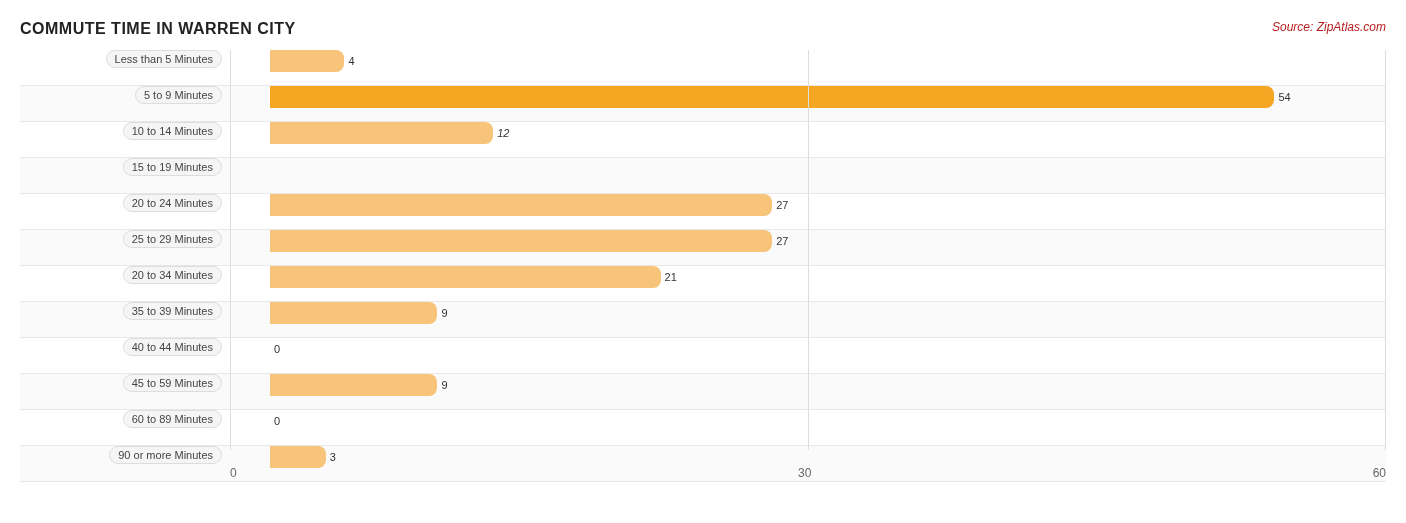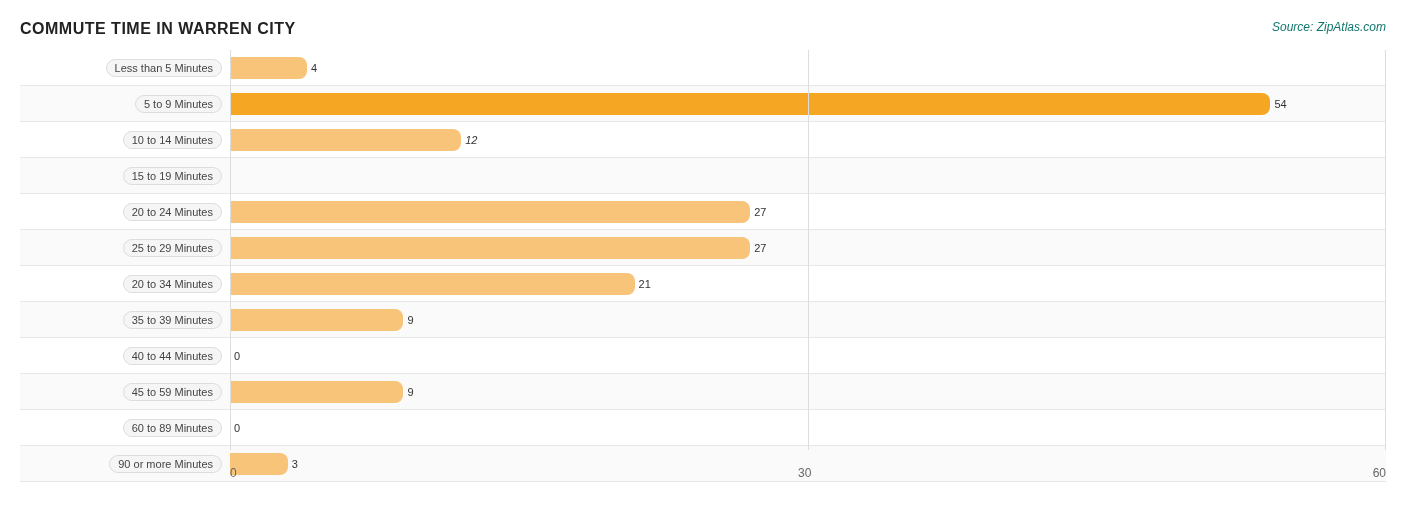--- a/index.html
+++ b/index.html
@@ -22,21 +22,21 @@
       color: #222;
       margin-bottom: 12px;
       text-transform: uppercase;
       letter-spacing: 0.5px;
     }
     .source-text {
       position: absolute;
       top: 20px;
       right: 20px;
       font-size: 12px;
-      color: #0f766e;
+      color: #b91c1c;
       font-style: italic;
       margin-left: 23px;
     }
     .chart-area {
       position: relative;
       width: 100%;
       height: 430px;
     }
     
     .grid-lines {
@@ -57,23 +57,24 @@
     
     .bars-area {
       position: absolute;
       top: 0;
       left: 0;
       right: 0;
       bottom: 30px;
     }
     .bar-row {
       display: flex;
-      align-items: center;
+      align-items: flex-start;
       height: 36px;
       border-bottom: 1px solid #e8e8e8;
+      gap: 40px;
     }
     .bar-row:nth-child(even) {
       background: #fafafa;
     }
     .bar-label {
       width: 210px;
       min-width: 210px;
       font-size: 12px;
       color: #333;
       padding-right: 8px;

